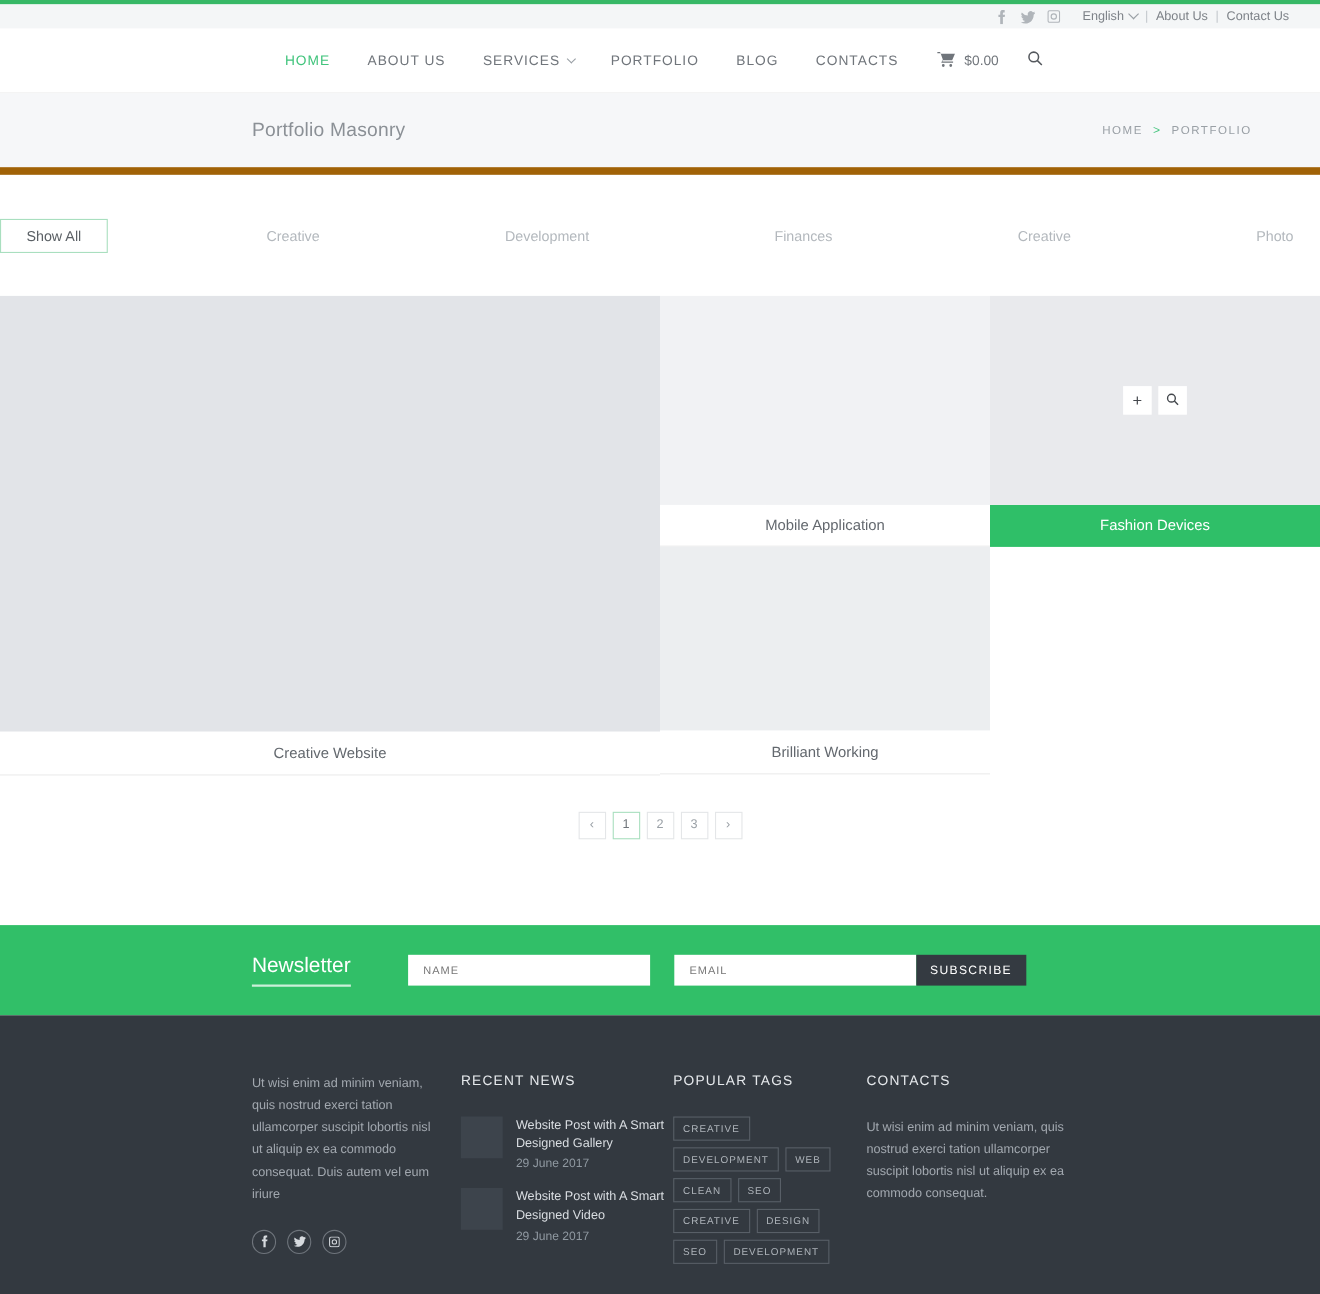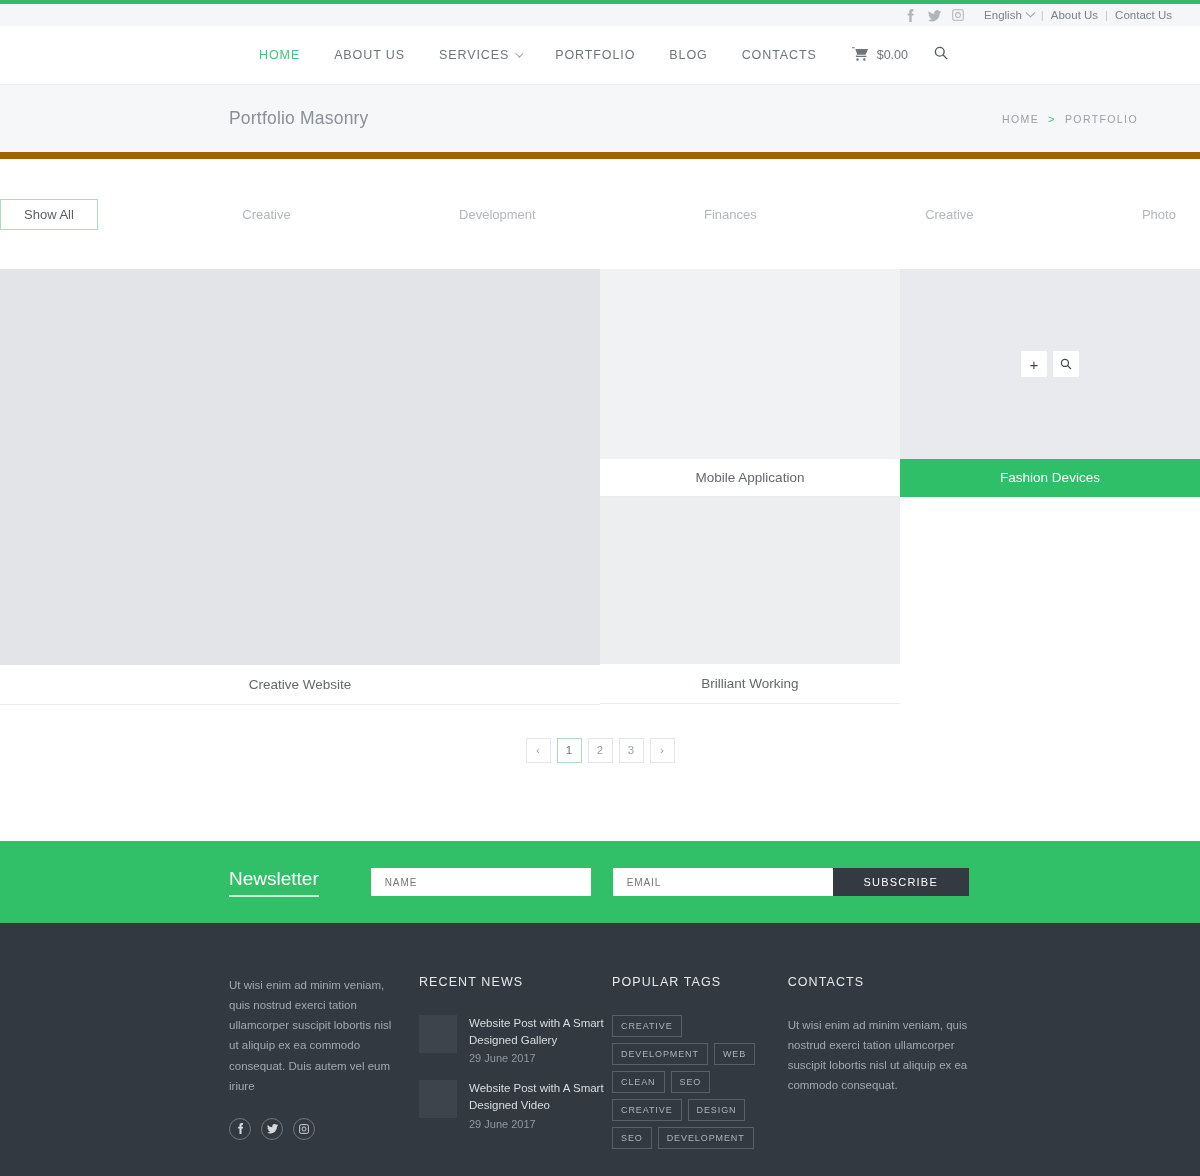--- a/index.html
+++ b/index.html
@@ -161,21 +161,21 @@
     padding-bottom: 5px; margin-right: 52px;
   }
   .nl-input {
     height: 28px; border: none; background: #fff;
     font-size: 10px; letter-spacing: 0.9px; color: #6e7277;
     padding: 0 14px; font-family: inherit; outline: none;
   }
   .nl-name { width: 220px; margin-right: 22px; }
   .nl-email { width: 220px; margin-right: 0; }
   .nl-sub {
-    height: 28px; width: 136px; background: #343a41; color: #fff;
+    height: 28px; width: 100px; background: #343a41; color: #fff;
     border: none; font-size: 11px; letter-spacing: 1.2px; cursor: pointer;
     font-family: inherit;
   }
 
   
   .footer {
     background: #333940; padding: 52px 0 0 0; color: #aeb3b9;
   }
   .footer-inner {
     width: 1200px; display: flex; padding: 0 229px 0 229px; gap: 0;

